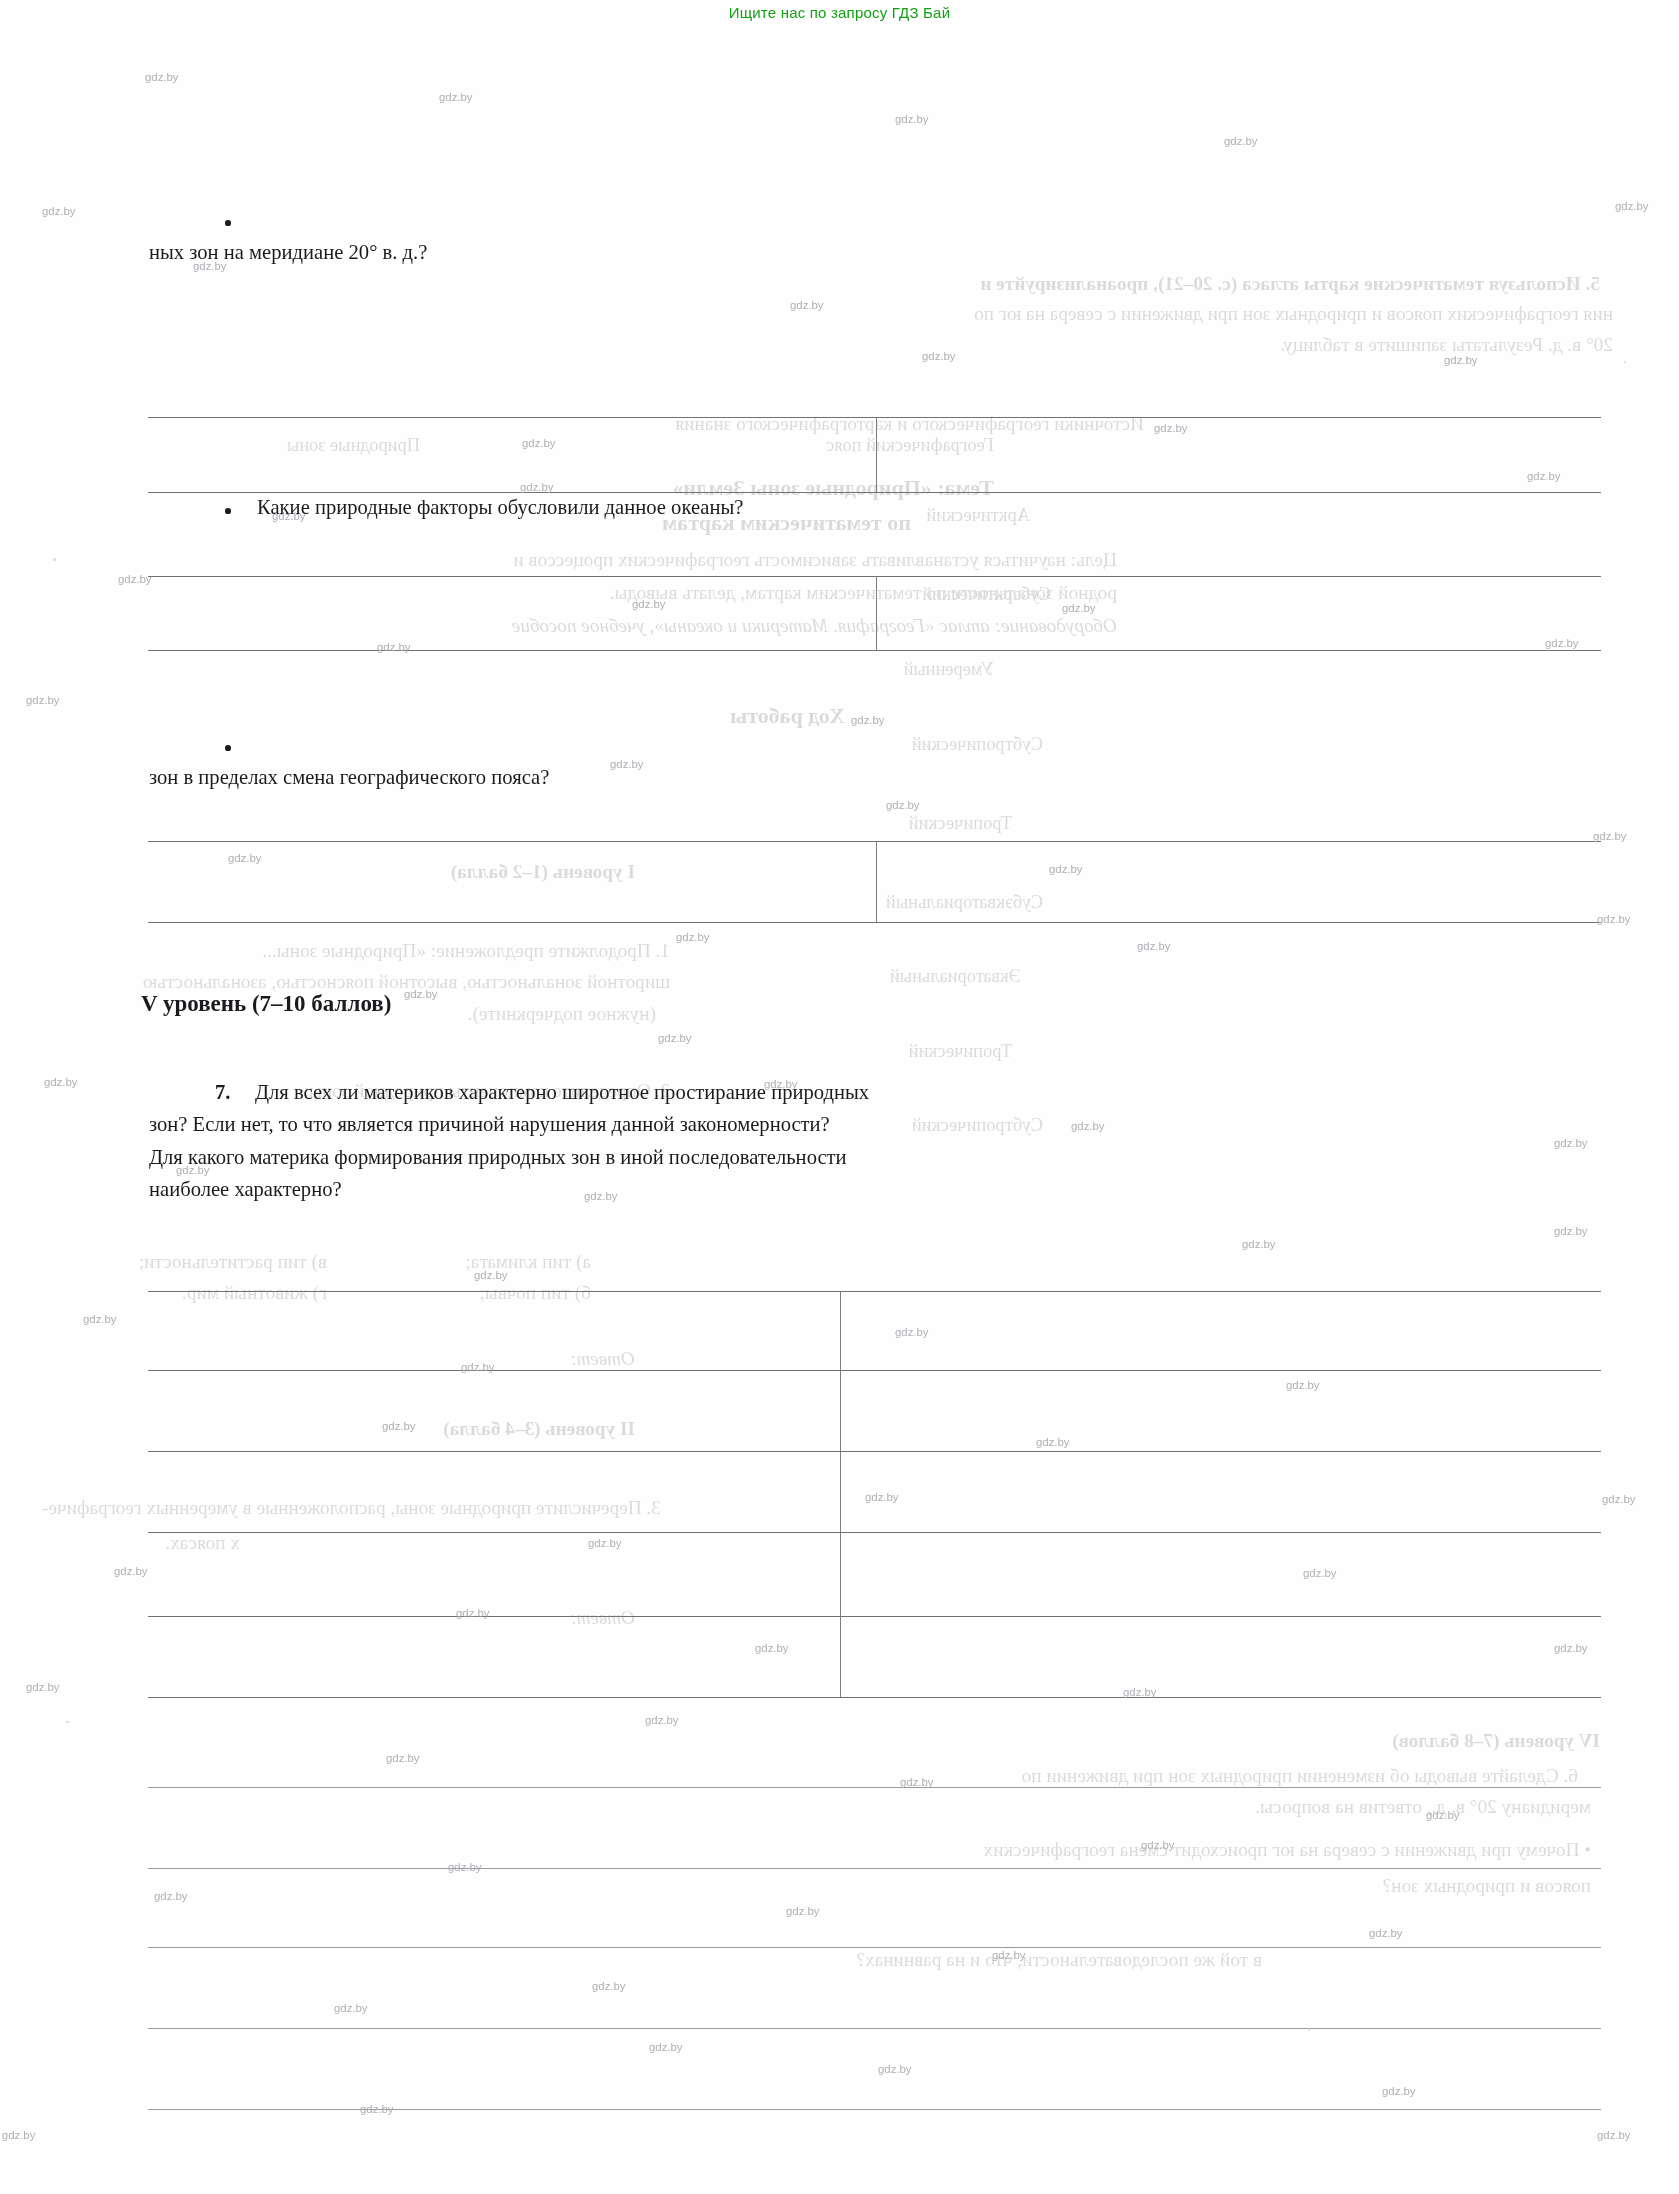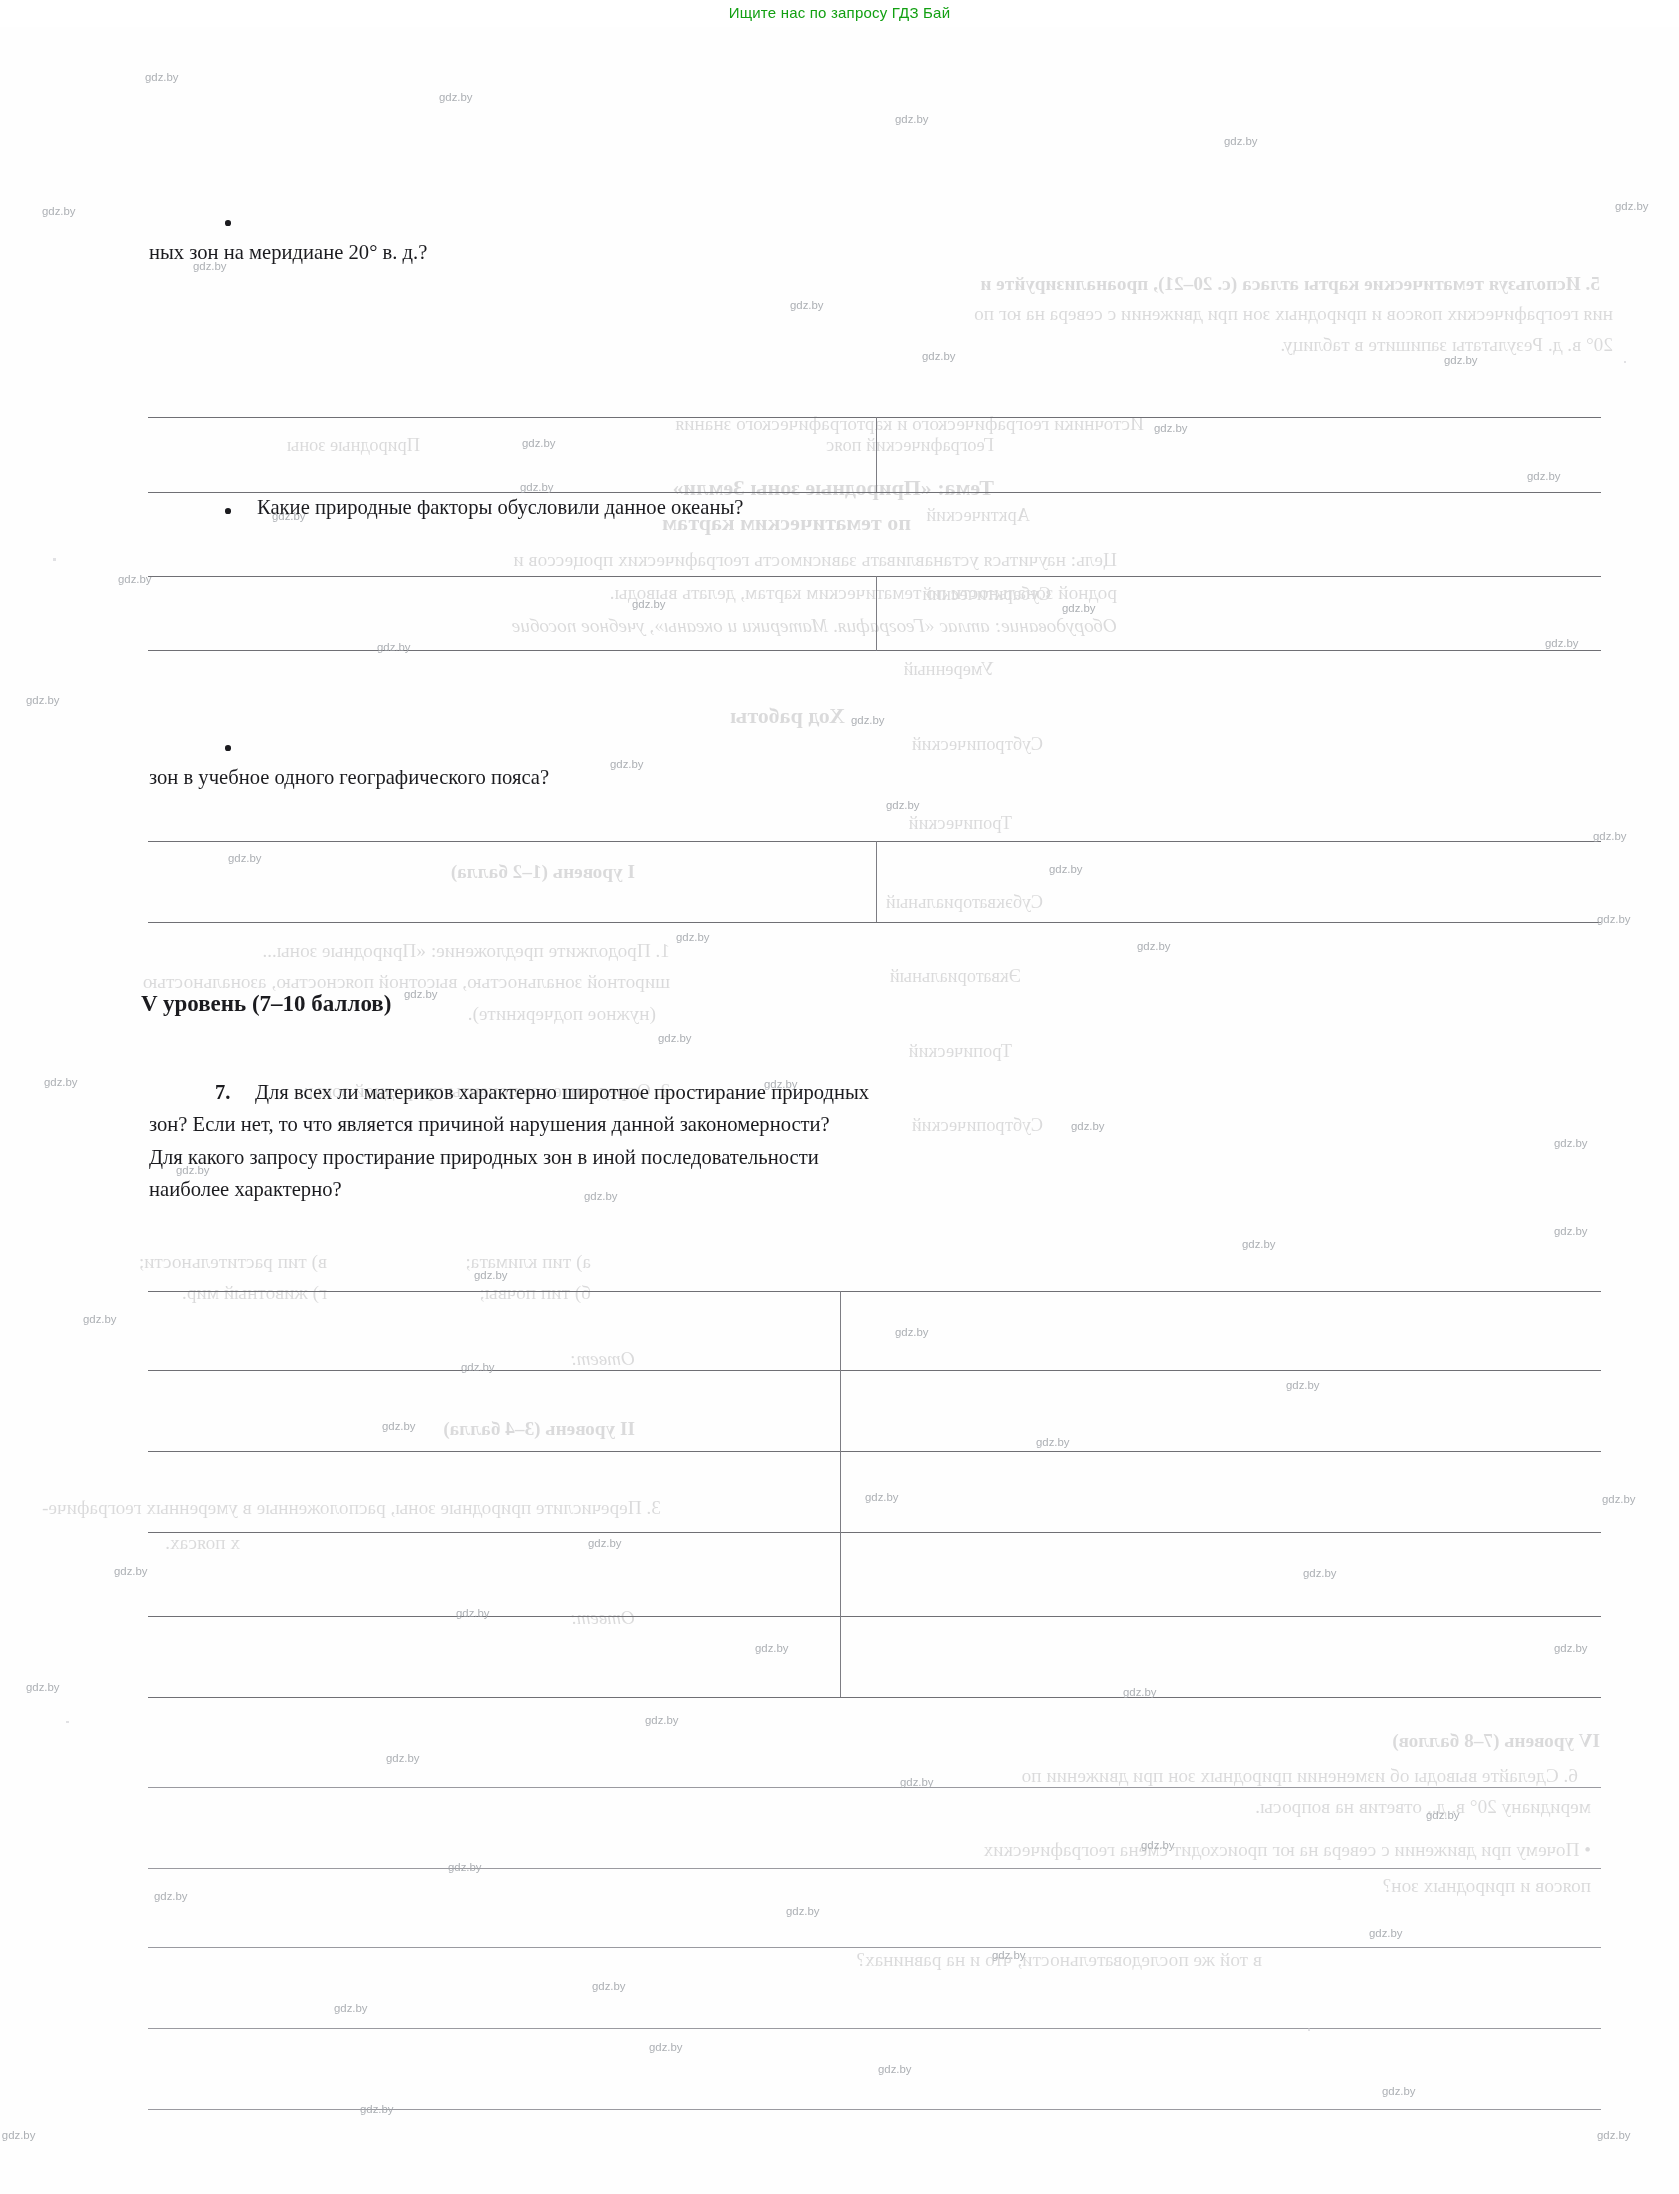--- a/index.html
+++ b/index.html
@@ -185,32 +185,32 @@
     <div class="vrule" style="left:876px; top:390px; height:75px;"></div>
 
     <div class="bullet-dot" style="left:225px; top:481px;"></div>
     <div class="para" style="left:257px; top:464px; width:1347px;">Какие природные факторы обусловили данное океаны?</div>
 
     <div class="rule" style="left:148px; top:549px; width:1453px;"></div>
     <div class="rule" style="left:148px; top:623px; width:1453px;"></div>
     <div class="vrule" style="left:876px; top:549px; height:75px;"></div>
 
     <div class="bullet-dot" style="left:225px; top:718px;"></div>
-    <div class="para" style="left:149px; top:734px; width:1347px;">зон в учебное одного географического пояса?</div>
+    <div class="para" style="left:149px; top:734px; width:1347px;">зон в пределах смена географического пояса?</div>
 
     <div class="rule" style="left:148px; top:814px; width:1453px;"></div>
     <div class="rule" style="left:148px; top:895px; width:1453px;"></div>
     <div class="vrule" style="left:876px; top:814px; height:81px;"></div>
 
     <div class="para bold" style="left:141px; top:961px; font-size:23px;">V уровень (7–10 баллов)</div>
 
     <div class="para bold" style="left:215px; top:1049px;">7.</div>
     <div class="para" style="left:149px; top:1081px; width:1448px;">зон? Если нет, то что является причиной нарушения данной закономерности?</div>
     <div class="para" style="left:255px; top:1049px; width:1347px;">Для всех ли материков характерно широтное простирание природных</div>
-    <div class="para" style="left:149px; top:1114px; width:1448px;">Для какого запросу простирание природных зон в иной последовательности</div>
+    <div class="para" style="left:149px; top:1114px; width:1448px;">Для какого материка формирования природных зон в иной последовательности</div>
     <div class="para" style="left:149px; top:1146px; width:1448px;">наиболее характерно?</div>
 
     <div class="rule" style="left:148px; top:1264px; width:1453px;"></div>
     <div class="rule" style="left:148px; top:1343px; width:1453px;"></div>
     <div class="rule" style="left:148px; top:1424px; width:1453px;"></div>
     <div class="rule" style="left:148px; top:1505px; width:1453px;"></div>
     <div class="rule" style="left:148px; top:1589px; width:1453px;"></div>
     <div class="rule" style="left:148px; top:1670px; width:1453px;"></div>
     <div class="vrule" style="left:840px; top:1264px; height:406px;"></div>
 

